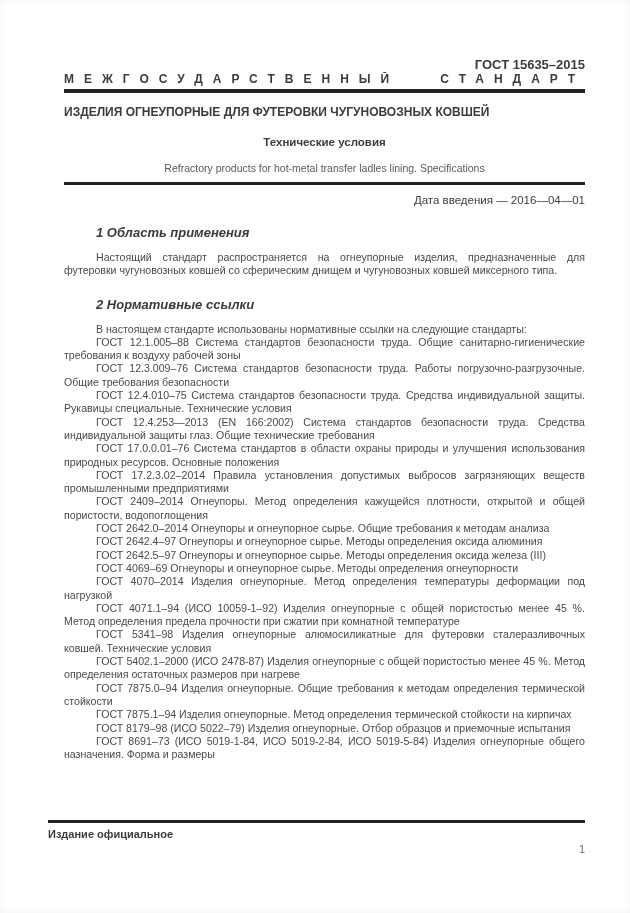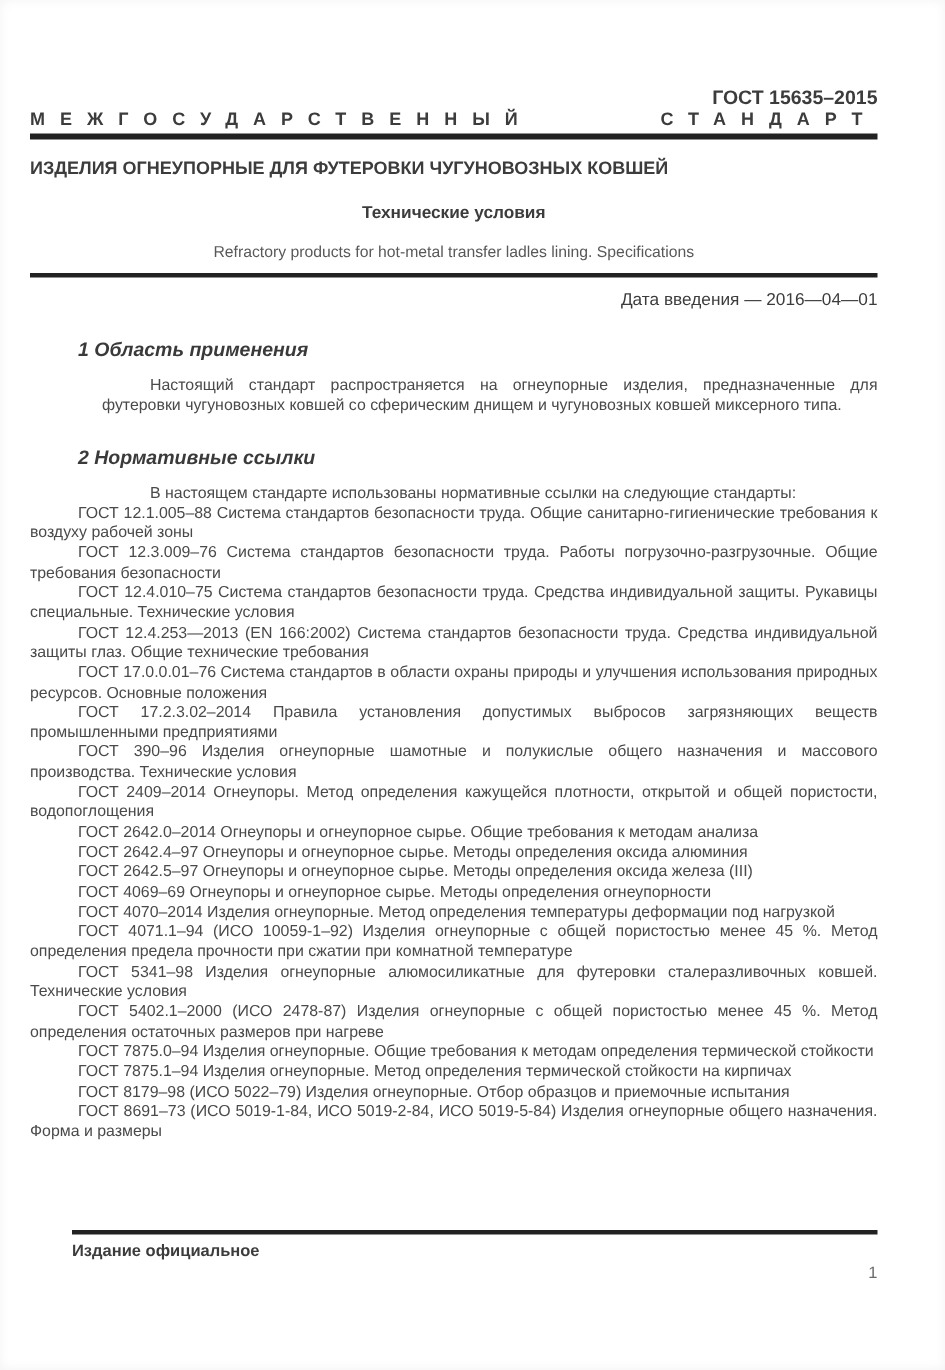--- a/index.html
+++ b/index.html
@@ -12,21 +12,21 @@
   }
   .page {
     position: relative;
     width: 630px;
     height: 913px;
     background: #fff;
     box-shadow: inset 0 0 8px rgba(0,0,0,0.05);
     overflow: hidden;
   }
   .content {
-    padding: 0 45px 0 20px;
+    padding: 0 45px 0 64px;
   }
   .doc-number {
     margin-top: 57px;
     text-align: right;
     font-weight: bold;
     font-size: 13px;
     color: #3c3c3c;
   }
   .standard-kind {
     font-weight: bold;
@@ -75,21 +75,21 @@
     margin: 19px 0 0 32px;
     font-style: italic;
   }
   .doc-section .body-par {
     font-size: 10.6px;
     line-height: 13.3px;
     text-align: justify;
     text-indent: 32px;
     color: #4a4a4a;
   }
-  .doc-section .body-par:first-of-type { margin-top: 11px; margin-left: 48px; }
+  .doc-section .body-par:first-of-type { margin-top: 11px; }
   .footer {
     position: absolute;
     left: 48px;
     right: 45px;
     top: 820px;
   }
   .rule-footer { height: 3px; }
   .edition-note {
     margin-top: 5px;
     font-weight: bold;
@@ -133,21 +133,20 @@
 
   <section class="doc-section">
     <h2 class="section-heading">2 Нормативные ссылки</h2>
   <p class="body-par">В настоящем стандарте использованы нормативные ссылки на следующие стандарты:</p>
           <p class="body-par">ГОСТ 12.1.005–88 Система стандартов безопасности труда. Общие санитарно-гигиенические требования к воздуху рабочей зоны</p>
           <p class="body-par">ГОСТ 12.3.009–76 Система стандартов безопасности труда. Работы погрузочно-разгрузочные. Общие требования безопасности</p>
           <p class="body-par">ГОСТ 12.4.010–75 Система стандартов безопасности труда. Средства индивидуальной защиты. Рукавицы специальные. Технические условия</p>
           <p class="body-par">ГОСТ 12.4.253—2013 (EN 166:2002) Система стандартов безопасности труда. Средства индивидуальной защиты глаз. Общие технические требования</p>
           <p class="body-par">ГОСТ 17.0.0.01–76 Система стандартов в области охраны природы и улучшения использования природных ресурсов. Основные положения</p>
           <p class="body-par">ГОСТ 17.2.3.02–2014 Правила установления допустимых выбросов загрязняющих веществ промышленными предприятиями</p>
-          <p class="body-par">ГОСТ 390–96 Изделия огнеупорные шамотные и полукислые общего назначения и массового производства. Технические условия</p>
           <p class="body-par">ГОСТ 2409–2014 Огнеупоры. Метод определения кажущейся плотности, открытой и общей пористости, водопоглощения</p>
           <p class="body-par">ГОСТ 2642.0–2014 Огнеупоры и огнеупорное сырье. Общие требования к методам анализа</p>
           <p class="body-par">ГОСТ 2642.4–97 Огнеупоры и огнеупорное сырье. Методы определения оксида алюминия</p>
           <p class="body-par">ГОСТ 2642.5–97 Огнеупоры и огнеупорное сырье. Методы определения оксида железа (III)</p>
           <p class="body-par">ГОСТ 4069–69 Огнеупоры и огнеупорное сырье. Методы определения огнеупорности</p>
           <p class="body-par">ГОСТ 4070–2014 Изделия огнеупорные. Метод определения температуры деформации под нагрузкой</p>
           <p class="body-par">ГОСТ 4071.1–94 (ИСО 10059-1–92) Изделия огнеупорные с общей пористостью менее 45 %. Метод определения предела прочности при сжатии при комнатной температуре</p>
           <p class="body-par">ГОСТ 5341–98 Изделия огнеупорные алюмосиликатные для футеровки сталеразливочных ковшей. Технические условия</p>
           <p class="body-par">ГОСТ 5402.1–2000 (ИСО 2478-87) Изделия огнеупорные с общей пористостью менее 45 %. Метод определения остаточных размеров при нагреве</p>
           <p class="body-par">ГОСТ 7875.0–94 Изделия огнеупорные. Общие требования к методам определения термической стойкости</p>

